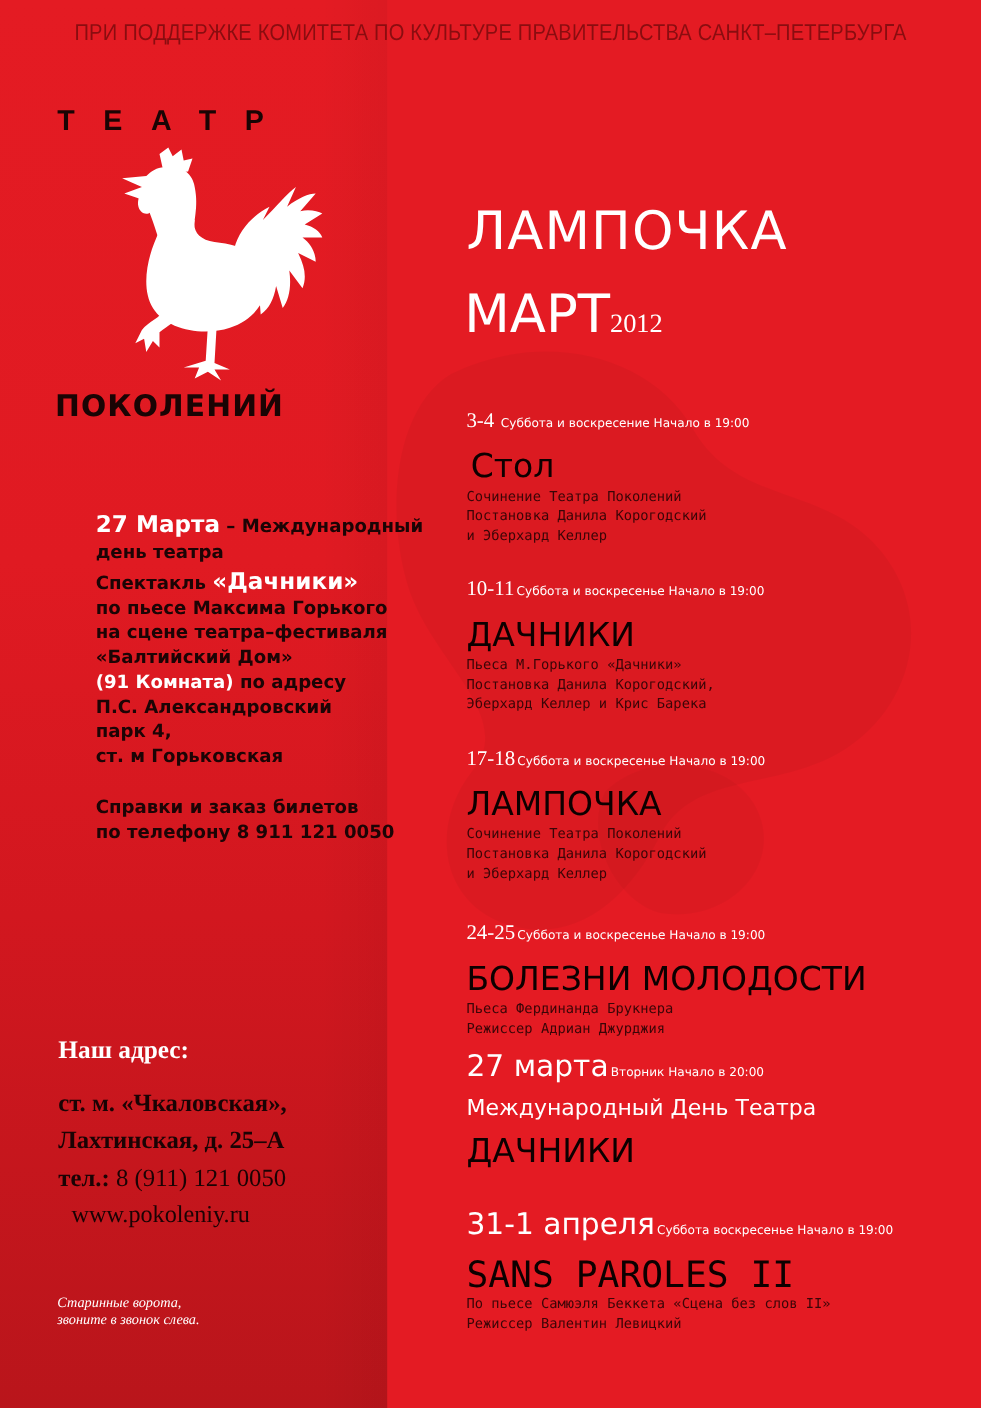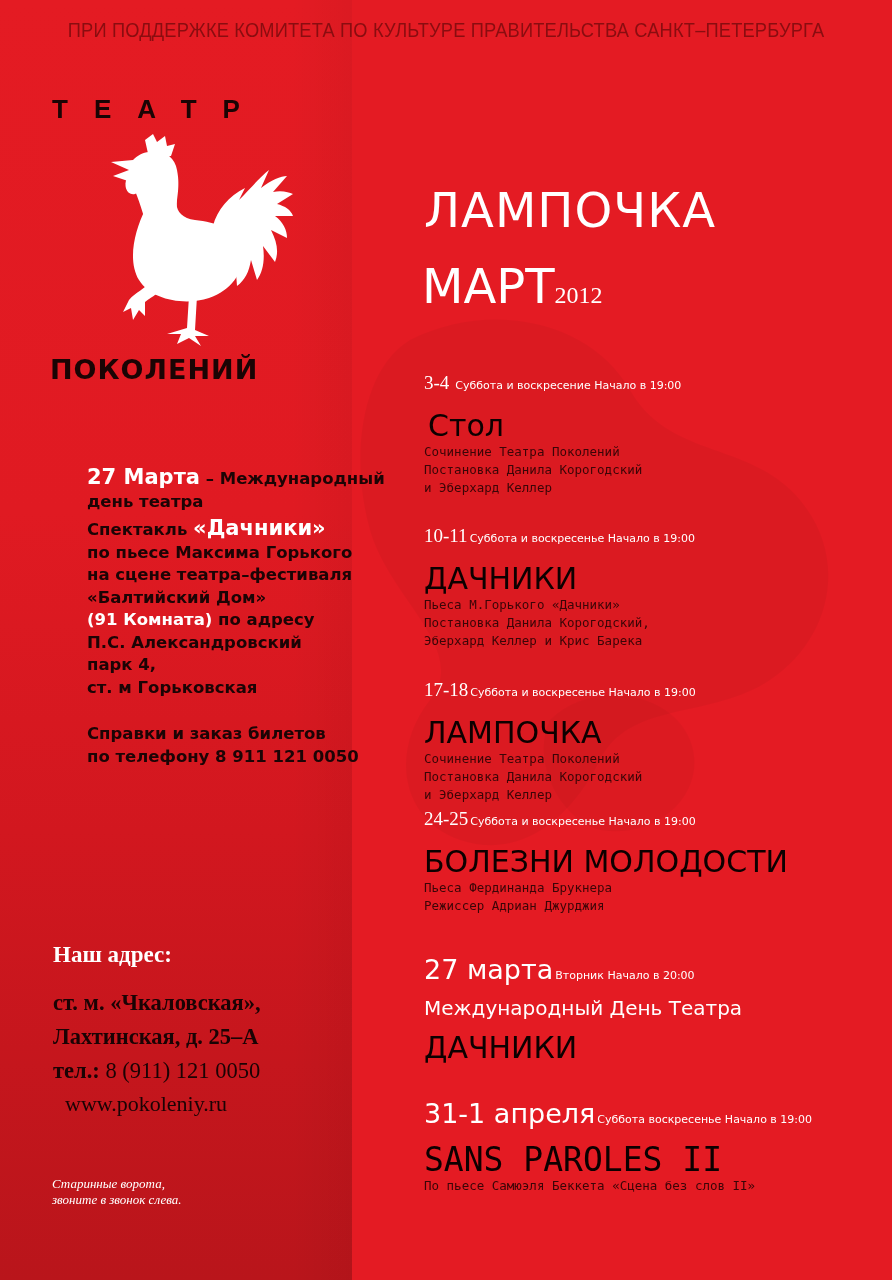--- a/index.html
+++ b/index.html
@@ -148,30 +148,31 @@
 </div>
 
 <div class="show" style="top:673px">
   <div class="show-date-row"><span class="show-date">17-18</span><span class="show-when" style="margin-left:2px">Суббота и воскресенье Начало в 19:00</span></div>
   <div class="show-title">ЛАМПОЧКА</div>
   <div class="show-credit">Сочинение Театра Поколений</div>
   <div class="show-credit">Постановка Данила Корогодский</div>
   <div class="show-credit">и Эберхард Келлер</div>
 </div>
 
-<div class="show" style="top:802px">
+<div class="show" style="top:832px">
   <div class="show-date-row"><span class="show-date">24-25</span><span class="show-when" style="margin-left:2px">Суббота и воскресенье Начало в 19:00</span></div>
   <div class="show-title">БОЛЕЗНИ МОЛОДОСТИ</div>
   <div class="show-credit">Пьеса Фердинанда Брукнера</div>
   <div class="show-credit">Режиссер Адриан Джурджия</div>
 </div>
 
 <div class="show" style="top:953px">
   <div class="show-date-row"><span class="show-date sans">27 марта</span><span class="show-when" style="margin-left:2px">Вторник Начало в 20:00</span></div>
   <div class="show-subtitle">Международный День Театра</div>
   <div class="show-title" style="margin-top:8px">ДАЧНИКИ</div>
 </div>
 
 <div class="show" style="top:1097px">
   <div class="show-date-row"><span class="show-date sans">31-1 апреля</span><span class="show-when" style="margin-left:2px">Суббота воскресенье Начало в 19:00</span></div>
   <div class="show-title mono">SANS PAROLES II</div>
   <div class="show-credit">По пьесе Самюэля Беккета «Сцена без слов II»</div>
+  <div class="show-credit">Режиссер Валентин Левицкий</div>
 </div>
 
 </body></html>

